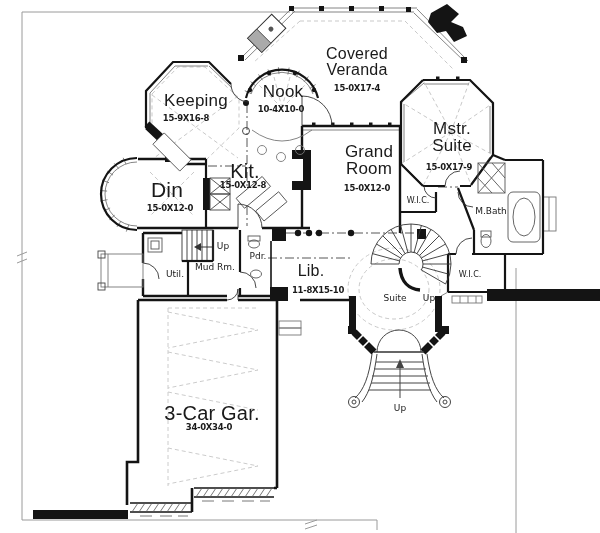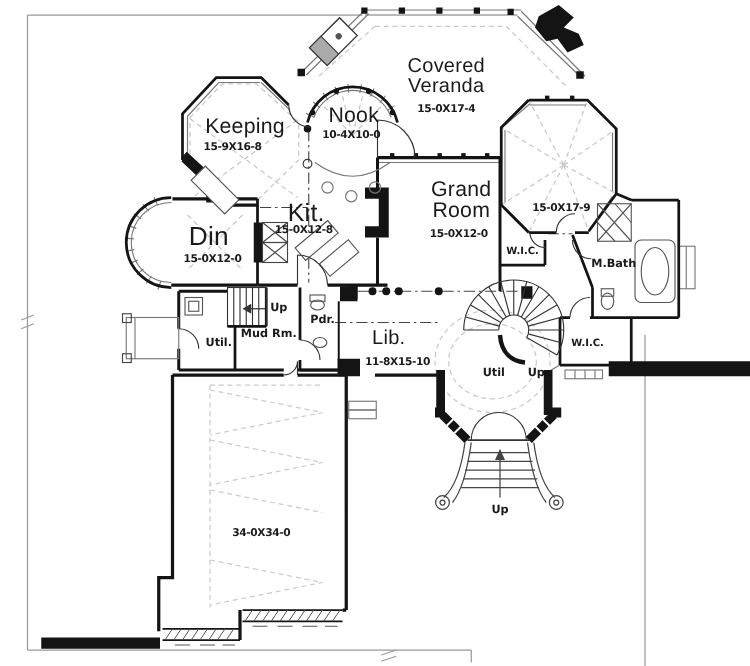--- a/index.html
+++ b/index.html
@@ -4,21 +4,21 @@
 <style>
   html,body{margin:0;padding:0;background:#ffffff;}
   .stage{position:relative;width:600px;height:533px;background:#ffffff;overflow:hidden;
          font-family:"Liberation Sans",sans-serif;padding-left:22px;}
   .stage svg{position:absolute;left:0;top:0;}
   .lbl{position:absolute;transform:translate(-50%,-50%);color:#1a1a1a;text-align:center;
        line-height:1.02;white-space:nowrap;}
   .wrap{white-space:normal;}
   .big{font-size:17px;letter-spacing:0.2px;}
   .dim{font-family:"DejaVu Sans",sans-serif;font-weight:bold;font-size:8.5px;letter-spacing:-0.3px;text-align:right;}
-  .small{font-family:"DejaVu Sans",sans-serif;font-weight:bold;font-size:9px;}
+  .small{font-family:"DejaVu Sans",sans-serif;font-weight:normal;font-size:9px;}
 </style>
 </head>
 <body>
 
 <div class="stage">
 <svg width="600" height="533" viewBox="0 0 600 533">
 
   <g stroke="#9a9a9a" stroke-width="1" fill="none">
     <path d="M22,12 V520"></path>
         <path d="M22,12 H290"></path>
@@ -289,41 +289,43 @@
 
 <div class="lbl big wrap" style="left:357px;top:62px;width:100px;font-size:16px">Covered Veranda</div>
 <div class="lbl dim" style="left:357px;top:88px">15-0X17-4</div>
 
 <div class="lbl big" style="left:196px;top:101px">Keeping</div>
 <div class="lbl dim" style="left:186px;top:118px">15-9X16-8</div>
 
 <div class="lbl big" style="left:283px;top:92px">Nook</div>
 <div class="lbl dim" style="left:281px;top:109px">10-4X10-0</div>
 
+<div class="lbl big wrap" style="left:452px;top:137px;width:58px">Mstr. Suite</div>
 <div class="lbl dim" style="left:449px;top:167px">15-0X17-9</div>
 
 <div class="lbl big wrap" style="left:369px;top:160px;width:66px">Grand Room</div>
 <div class="lbl dim" style="left:367px;top:188px">15-0X12-0</div>
 
 <div class="lbl big" style="left:167px;top:190px;font-size:21px">Din</div>
 <div class="lbl dim" style="left:170px;top:208px">15-0X12-0</div>
 
 <div class="lbl big" style="left:245px;top:171px;font-size:20px">Kit.</div>
 <div class="lbl dim" style="left:243px;top:185px">15-0X12-8</div>
 
 <div class="lbl big" style="left:311px;top:271px;font-size:16px">Lib.</div>
 <div class="lbl dim" style="left:318px;top:290px">11-8X15-10</div>
 
+<div class="lbl big" style="left:212px;top:413px;font-size:20px">3-Car Gar.</div>
 <div class="lbl dim" style="left:209px;top:427px">34-0X34-0</div>
 
 <div class="lbl small" style="left:175px;top:275px">Util.</div>
 <div class="lbl small" style="left:215px;top:268px">Mud Rm.</div>
 <div class="lbl small" style="left:258px;top:257px">Pdr.</div>
 <div class="lbl small" style="left:418px;top:201px;font-size:8px">W.I.C.</div>
 <div class="lbl small" style="left:470px;top:275px;font-size:8px">W.I.C.</div>
 <div class="lbl small" style="left:491px;top:212px">M.Bath</div>
-<div class="lbl small" style="left:395px;top:299px">Util</div>
+<div class="lbl small" style="left:395px;top:299px">Suite</div>
 
 <div class="lbl small" style="left:223px;top:247px">Up</div>
 <div class="lbl small" style="left:429px;top:299px">Up</div>
 <div class="lbl small" style="left:400px;top:409px">Up</div>
 
 </div>
 
 </body></html>

